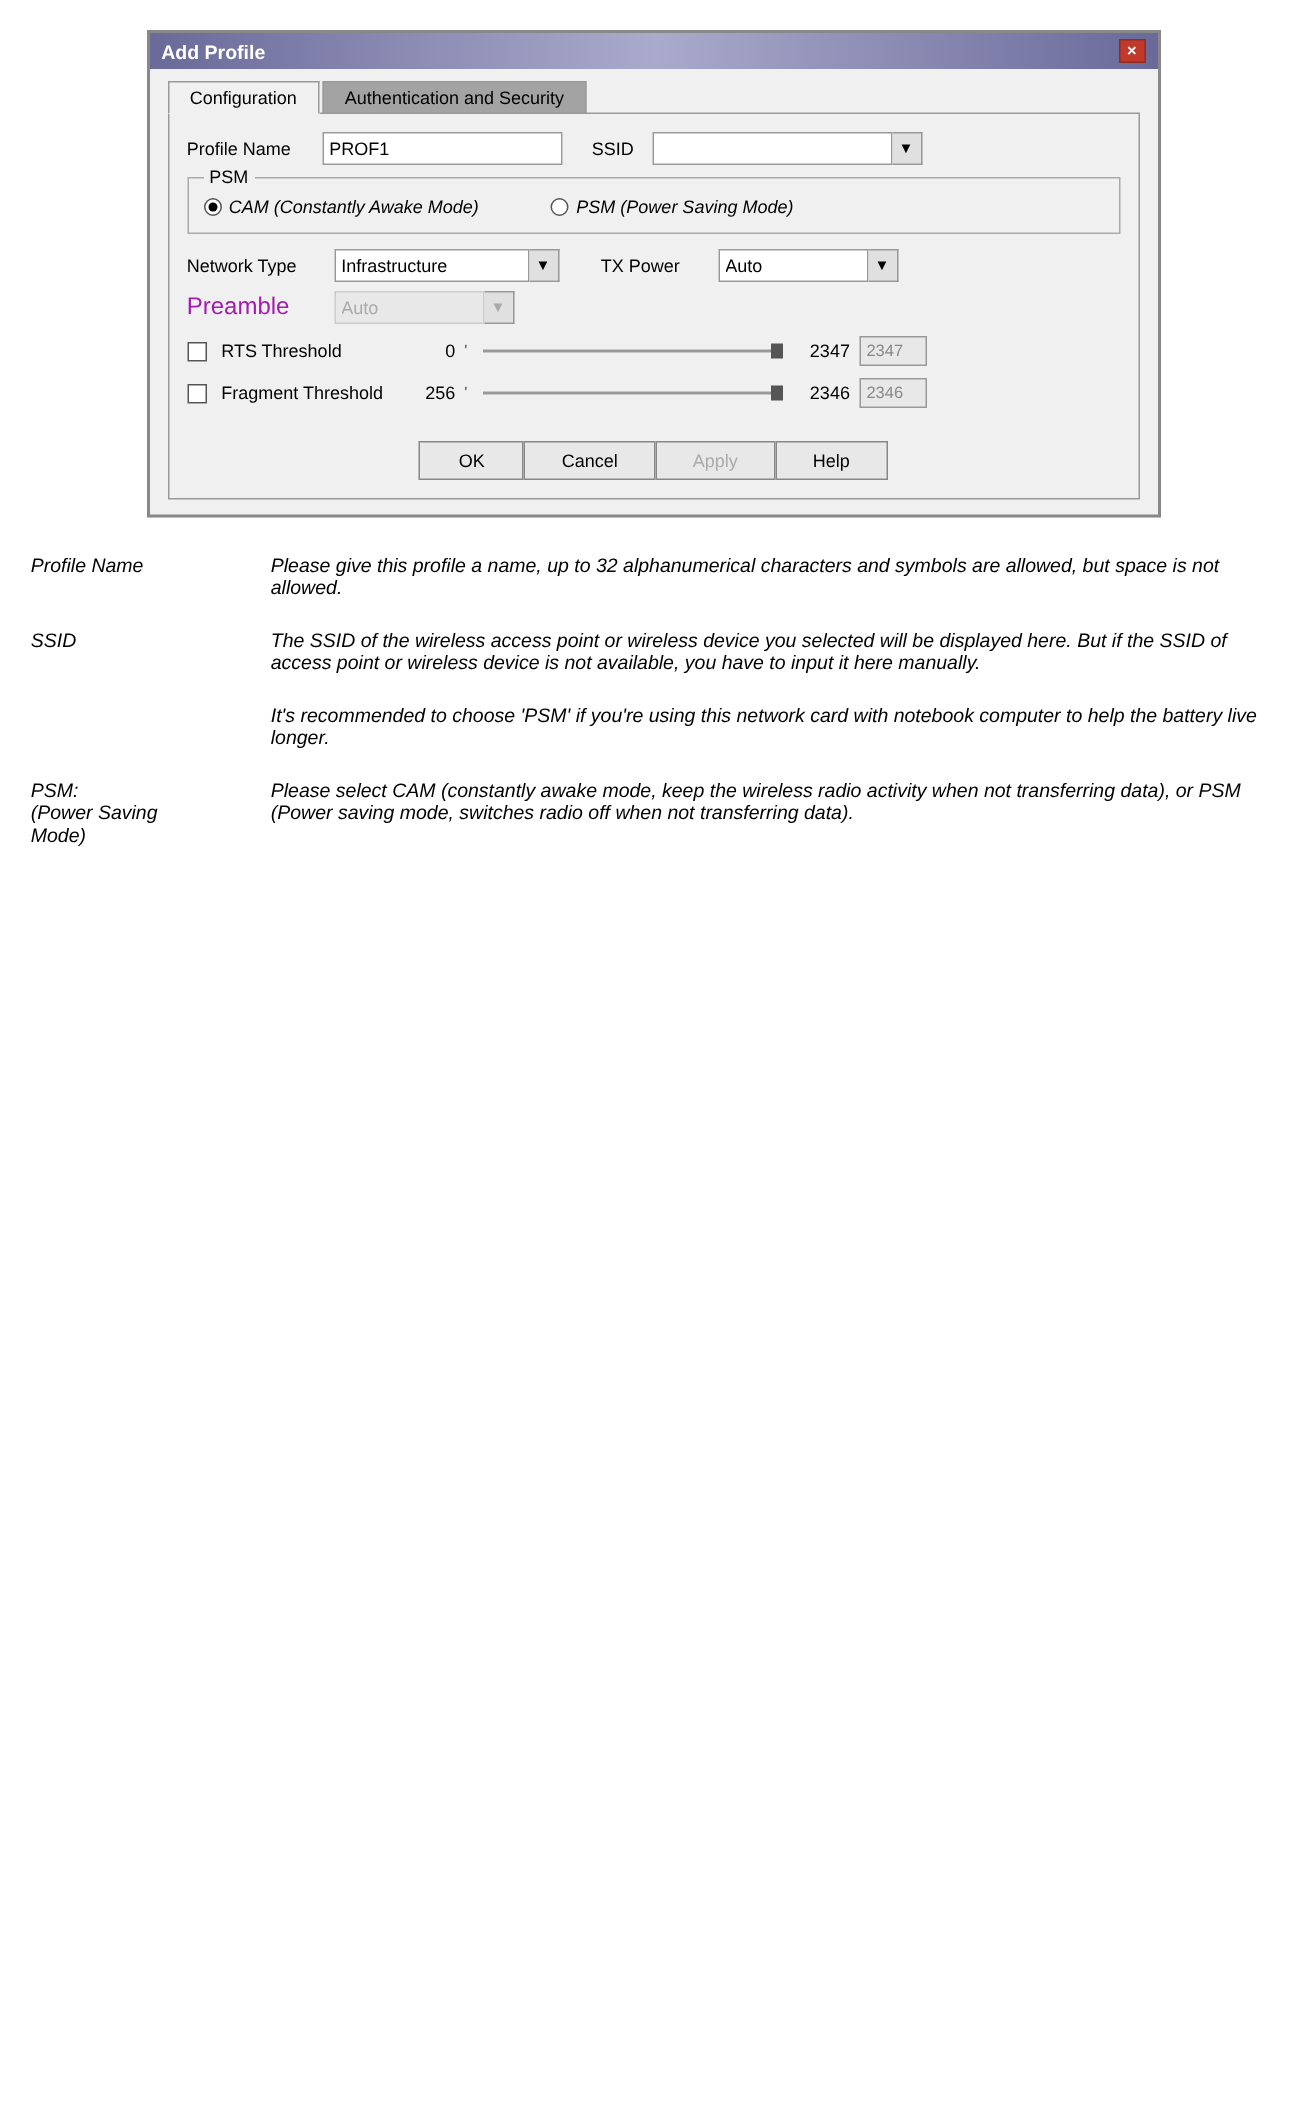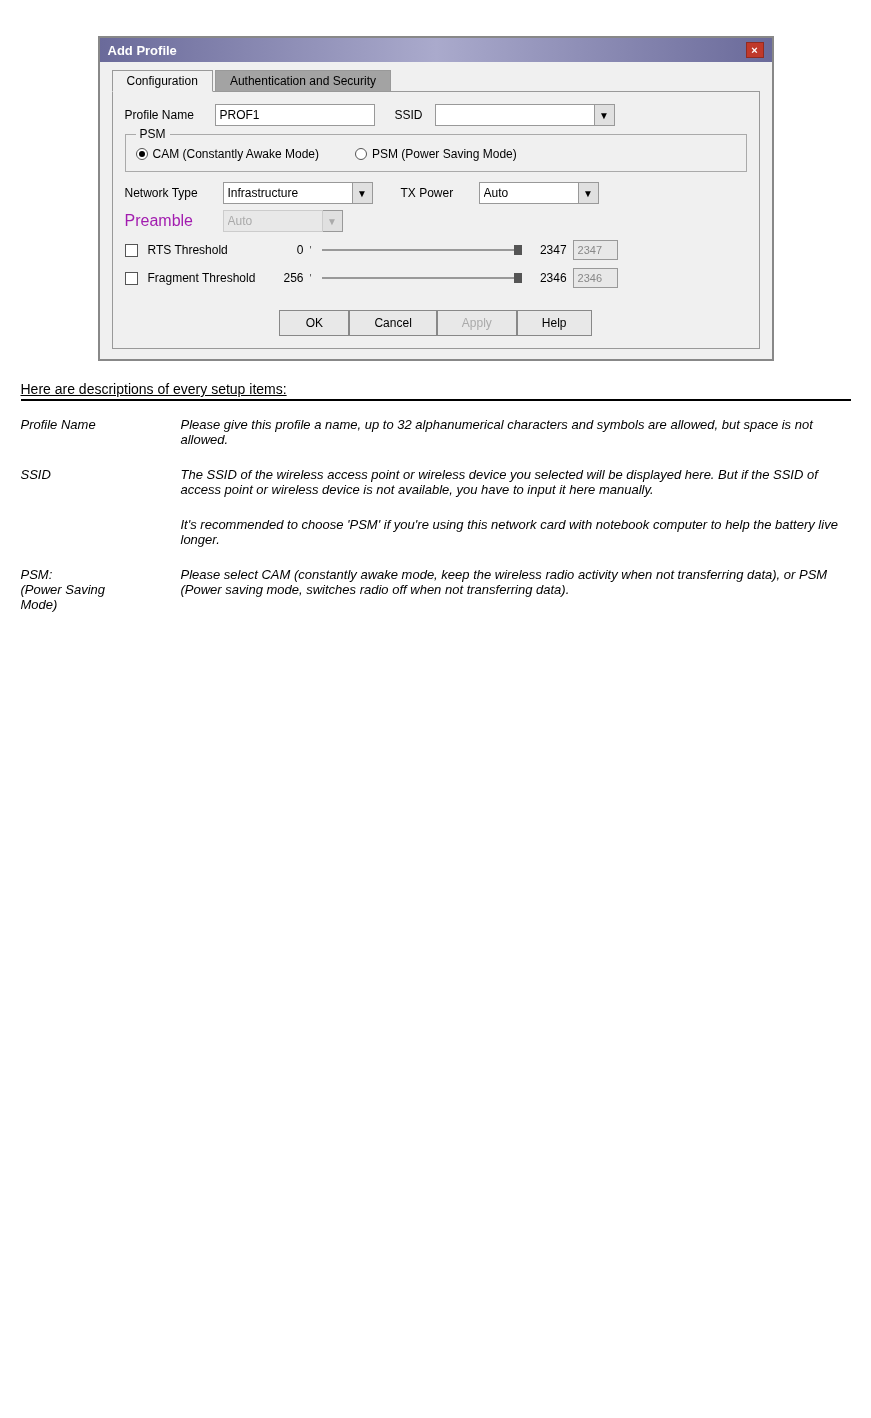--- a/index.html
+++ b/index.html
@@ -11,21 +11,21 @@
       min-height: 1418px;
       padding: 10px 20px;
       color: #000;
     }
 
     
     .dialog-window {
       width: 676px;
       border: 2px solid #888;
       background: #f0f0f0;
-      margin: 26px auto 20px auto;
+      margin: 10px auto 20px auto;
       position: relative;
     }
     .dialog-titlebar {
       background: linear-gradient(to right, #6a6a9a, #aaaacc, #6a6a9a);
       color: #fff;
       padding: 4px 8px;
       font-size: 13px;
       font-weight: bold;
       display: flex;
       justify-content: space-between;
@@ -140,21 +140,22 @@
       top: -8px;
       left: 10px;
       background: #f0f0f0;
       padding: 0 4px;
       font-size: 12px;
     }
     .psm-options {
       display: flex;
       align-items: center;
       margin-top: 6px;
-      gap: 36px;
+      gap: 48px;
+      font-style: italic;
     }
     .radio-option {
       display: flex;
       align-items: center;
       gap: 5px;
       font-size: 12px;
     }
     .radio-circle {
       width: 12px;
       height: 12px;
@@ -419,21 +420,20 @@
         <button class="dlg-btn disabled">Apply</button>
         <button class="dlg-btn">Help</button>
       </div>
 
     </div>
   </div>
 </div>
 
 <div class="doc-content">
 
-  <div class="section-header">Here are descriptions of every setup items:</div>
 
   <table class="desc-table">
     <tbody>
 
       <tr>
         <td><em>Profile Name</em></td>
         <td><em>Please give this profile a name, up to 32 alphanumerical characters and symbols are allowed, but space is not allowed.</em></td>
       </tr>
 
       <tr>

